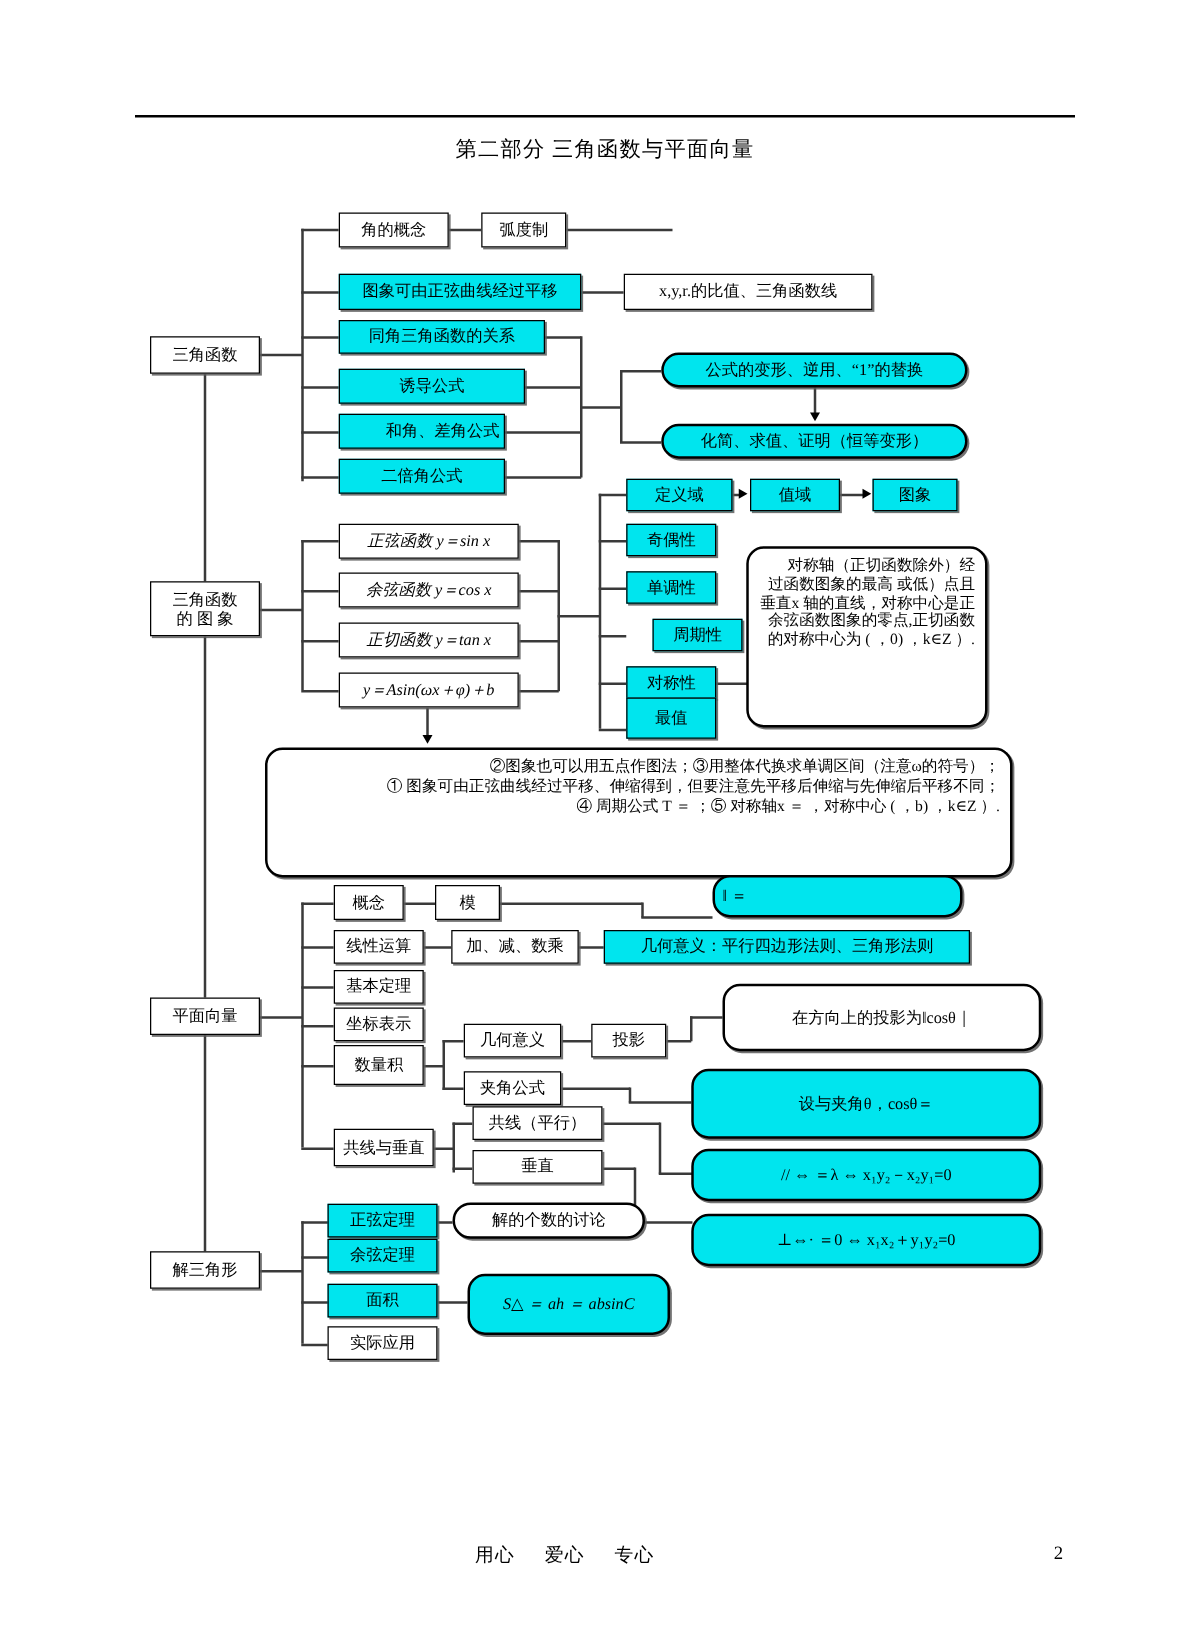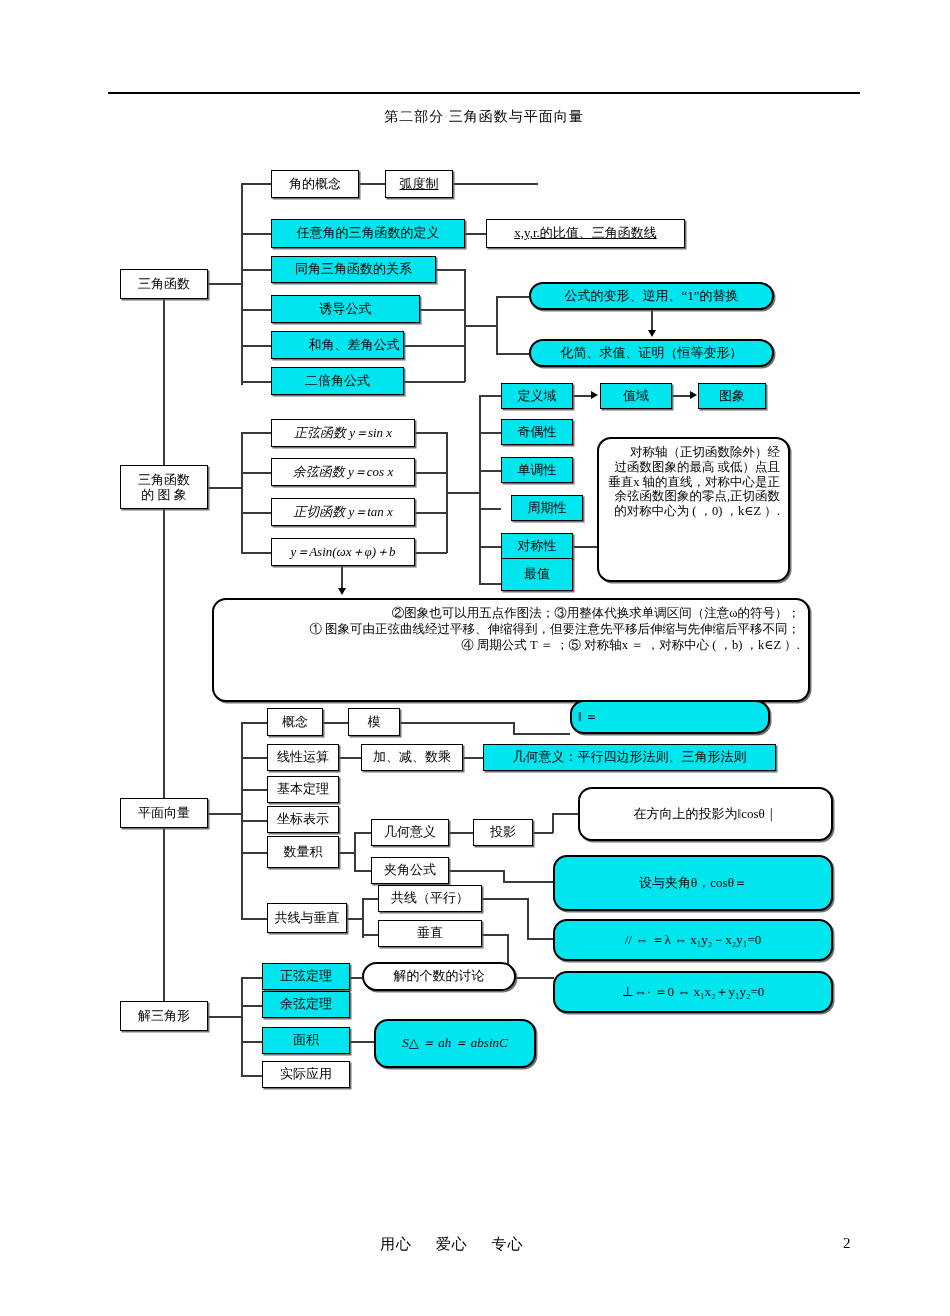--- a/index.html
+++ b/index.html
@@ -24,21 +24,21 @@
     width: 752px;
     height: 0;
     border-top: 2px solid #000;
   }
   .doc-title {
     position: absolute;
     left: 108px;
     top: 108px;
     width: 752px;
     text-align: center;
-    font-size: 14px;
+    font-size: 17px;
     letter-spacing: 1px;
   }
   
   .footer-text {
     position: absolute;
     left: 380px;
     top: 1235px;
     font-size: 15px;
     letter-spacing: 1px;
     white-space: pre;
@@ -125,27 +125,27 @@
 
   <div class="ln lnv" style="left:163px; top:298px; height:718px;"></div>
 
   <div class="node" style="left:120px; top:269px; width:88px; height:30px;">三角函数</div>
   <div class="ln lnh" style="left:208px; top:283px; width:34px;"></div>
   <div class="ln lnv" style="left:241px; top:183px; height:202px;"></div>
 
   <div class="ln lnh" style="left:241px; top:183px; width:30px;"></div>
   <div class="node" style="left:271px; top:170px; width:88px; height:28px;">角的概念</div>
   <div class="ln lnh" style="left:359px; top:183px; width:26px;"></div>
-  <div class="node" style="left:385px; top:170px; width:68px; height:28px;text-decoration:underline;">弧度制</div>
+  <div class="node" style="left:385px; top:170px; width:68px; height:28px;">弧度制</div>
   <div class="ln lnh" style="left:453px; top:183px; width:85px;"></div>
 
   <div class="ln lnh" style="left:241px; top:233px; width:30px;"></div>
-  <div class="node cy" style="left:271px; top:219px; width:194px; height:29px;">任意角的三角函数的定义</div>
+  <div class="node cy" style="left:271px; top:219px; width:194px; height:29px;">图象可由正弦曲线经过平移</div>
   <div class="ln lnh" style="left:465px; top:233px; width:34px;"></div>
-  <div class="node" style="left:486px; top:219px; width:199px; height:29px;text-decoration:underline;">x,y,r.的比值、三角函数线</div>
+  <div class="node" style="left:499px; top:219px; width:199px; height:29px;">x,y,r.的比值、三角函数线</div>
 
   <div class="ln lnh" style="left:241px; top:269px; width:30px;"></div>
   <div class="node cy" style="left:271px; top:256px; width:165px; height:27px;">同角三角函数的关系</div>
   <div class="ln lnh" style="left:436px; top:269px; width:29px;"></div>
 
   <div class="ln lnh" style="left:241px; top:309px; width:30px;"></div>
   <div class="node cy" style="left:271px; top:295px; width:149px; height:28px;">诱导公式</div>
   <div class="ln lnh" style="left:420px; top:309px; width:45px;"></div>
 
   <div class="ln lnh" style="left:241px; top:345px; width:30px;"></div>
@@ -199,36 +199,36 @@
   <div class="ln lnh" style="left:415px; top:552px; width:32px;"></div>
 
   <div class="ln lnv" style="left:446px; top:432px; height:121px;"></div>
   <div class="ln lnh" style="left:446px; top:492px; width:34px;"></div>
   <div class="ln lnv" style="left:479px; top:395px; height:188px;"></div>
 
   <div class="ln lnv" style="left:341px; top:566px; height:24px;"></div>
   <div class="arrow down" style="left:338px; top:588px;"></div>
 
   <div class="ln lnh" style="left:479px; top:395px; width:22px;"></div>
-  <div class="node cy" style="left:501px; top:383px; width:72px; height:26px;">定义域</div>
+  <div class="node cy" style="left:501px; top:383px; width:85px; height:26px;">定义域</div>
   <div class="ln lnh" style="left:573px; top:395px; width:20px;"></div>
   <div class="arrow right" style="left:591px; top:391px;"></div>
   <div class="node cy" style="left:600px; top:383px; width:72px; height:26px;">值域</div>
   <div class="ln lnh" style="left:672px; top:395px; width:20px;"></div>
   <div class="arrow right" style="left:690px; top:391px;"></div>
   <div class="node cy" style="left:698px; top:383px; width:68px; height:26px;">图象</div>
 
   <div class="ln lnh" style="left:479px; top:432px; width:22px;"></div>
   <div class="node cy" style="left:501px; top:419px; width:72px; height:26px;">奇偶性</div>
 
   <div class="ln lnh" style="left:479px; top:470px; width:22px;"></div>
   <div class="node cy" style="left:501px; top:457px; width:72px; height:26px;">单调性</div>
 
   <div class="ln lnh" style="left:479px; top:508px; width:22px;"></div>
-  <div class="node cy" style="left:511px; top:495px; width:72px; height:26px;">周期性</div>
+  <div class="node cy" style="left:522px; top:495px; width:72px; height:26px;">周期性</div>
 
   <div class="ln lnh" style="left:479px; top:546px; width:22px;"></div>
   <div class="node cy" style="left:501px; top:533px; width:72px; height:26px;">对称性</div>
   <div class="ln lnh" style="left:573px; top:546px; width:25px;"></div>
 
   <div class="ln lnh" style="left:479px; top:583px; width:22px;"></div>
   <div class="node cy" style="left:501px; top:558px; width:72px; height:33px;">最值</div>
 
   <div class="node round14 thick tl tight" style="left:597px; top:437px; width:193px; height:145px; font-size:12.5px; padding:6px 8px; text-indent:1.2em;">对称轴（正切函数除外）经过函数图象的最高 或低）点且垂直x 轴的直线，对称中心是正余弦函数图象的零点,正切函数的对称中心为 ( ，0) ，k∈Z ）.</div>
 

